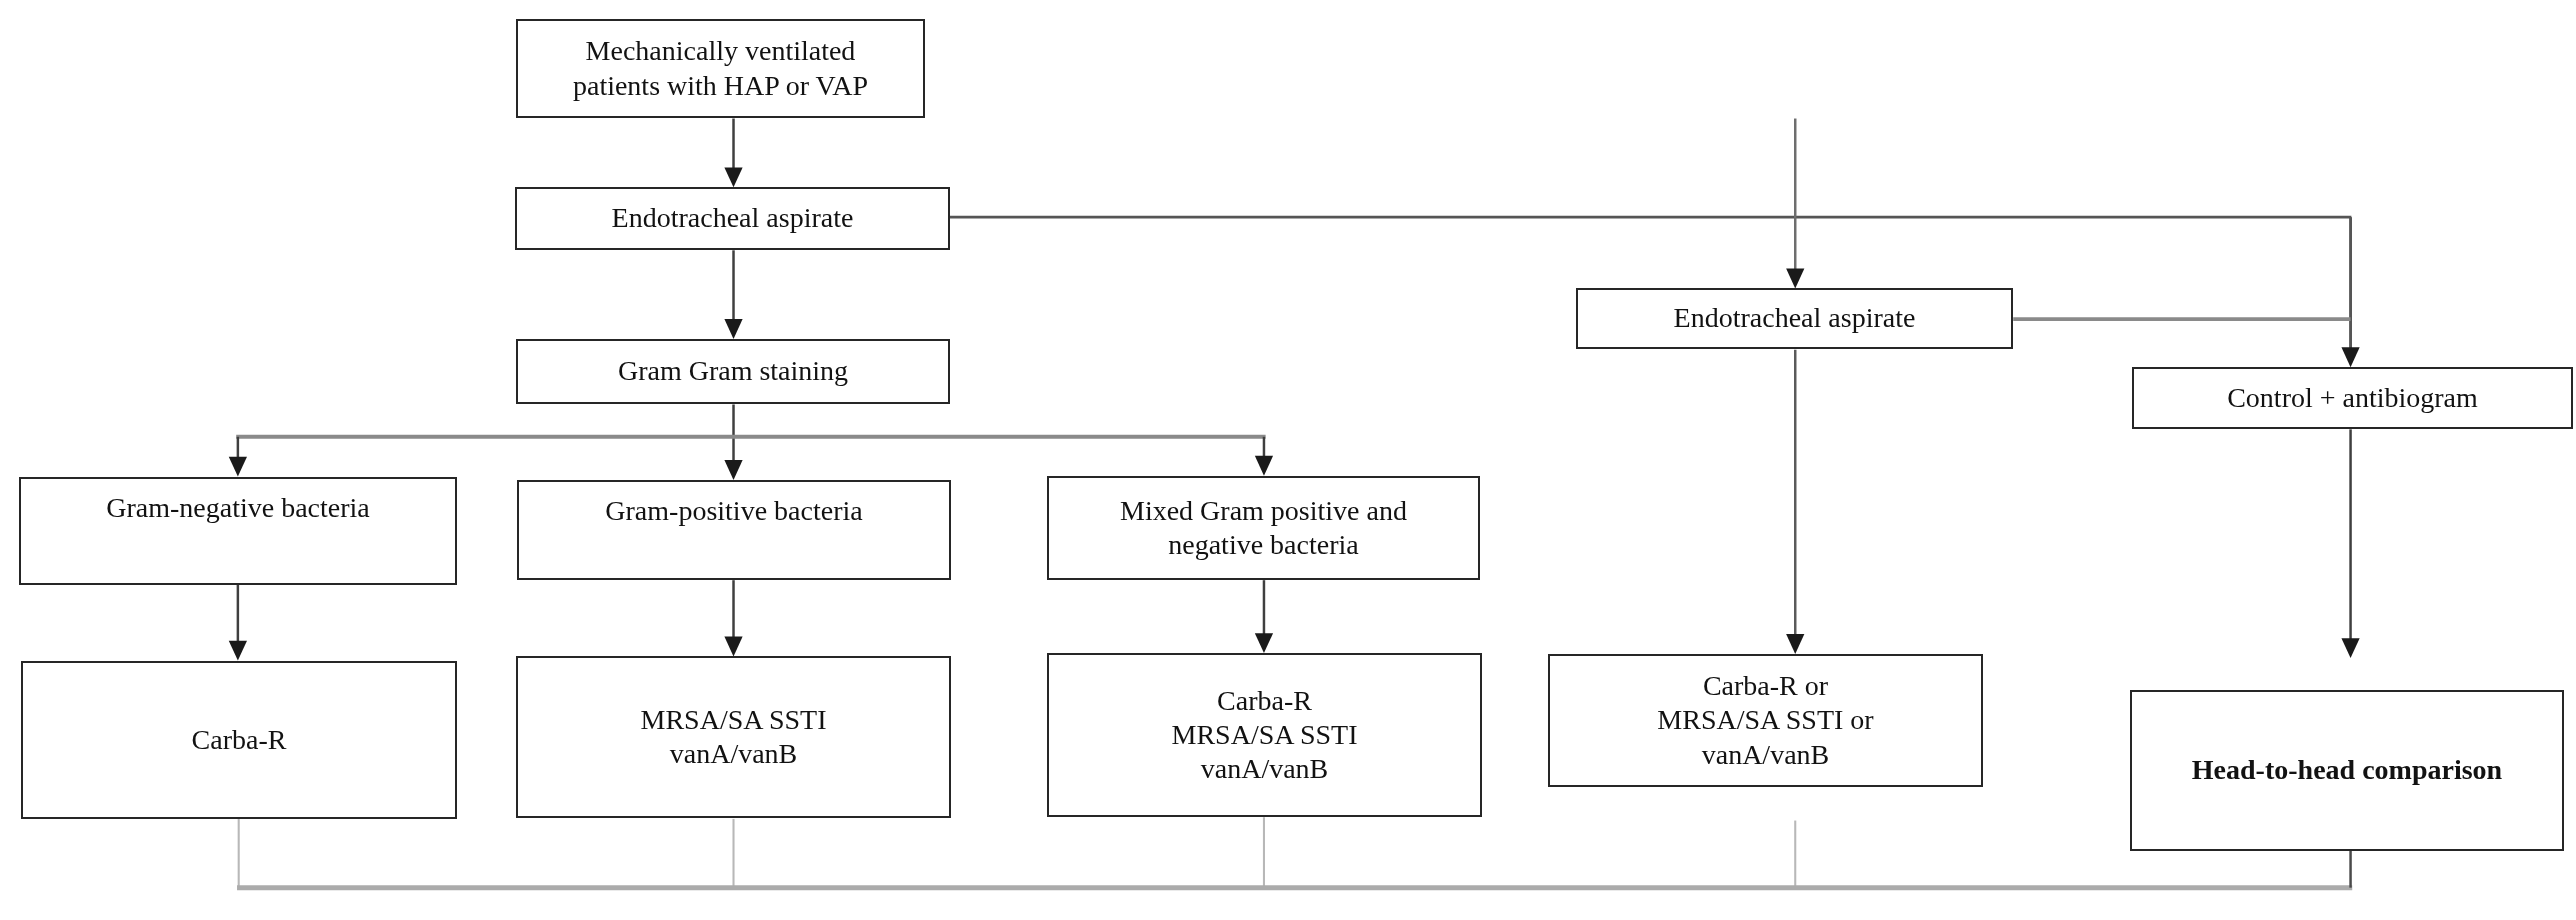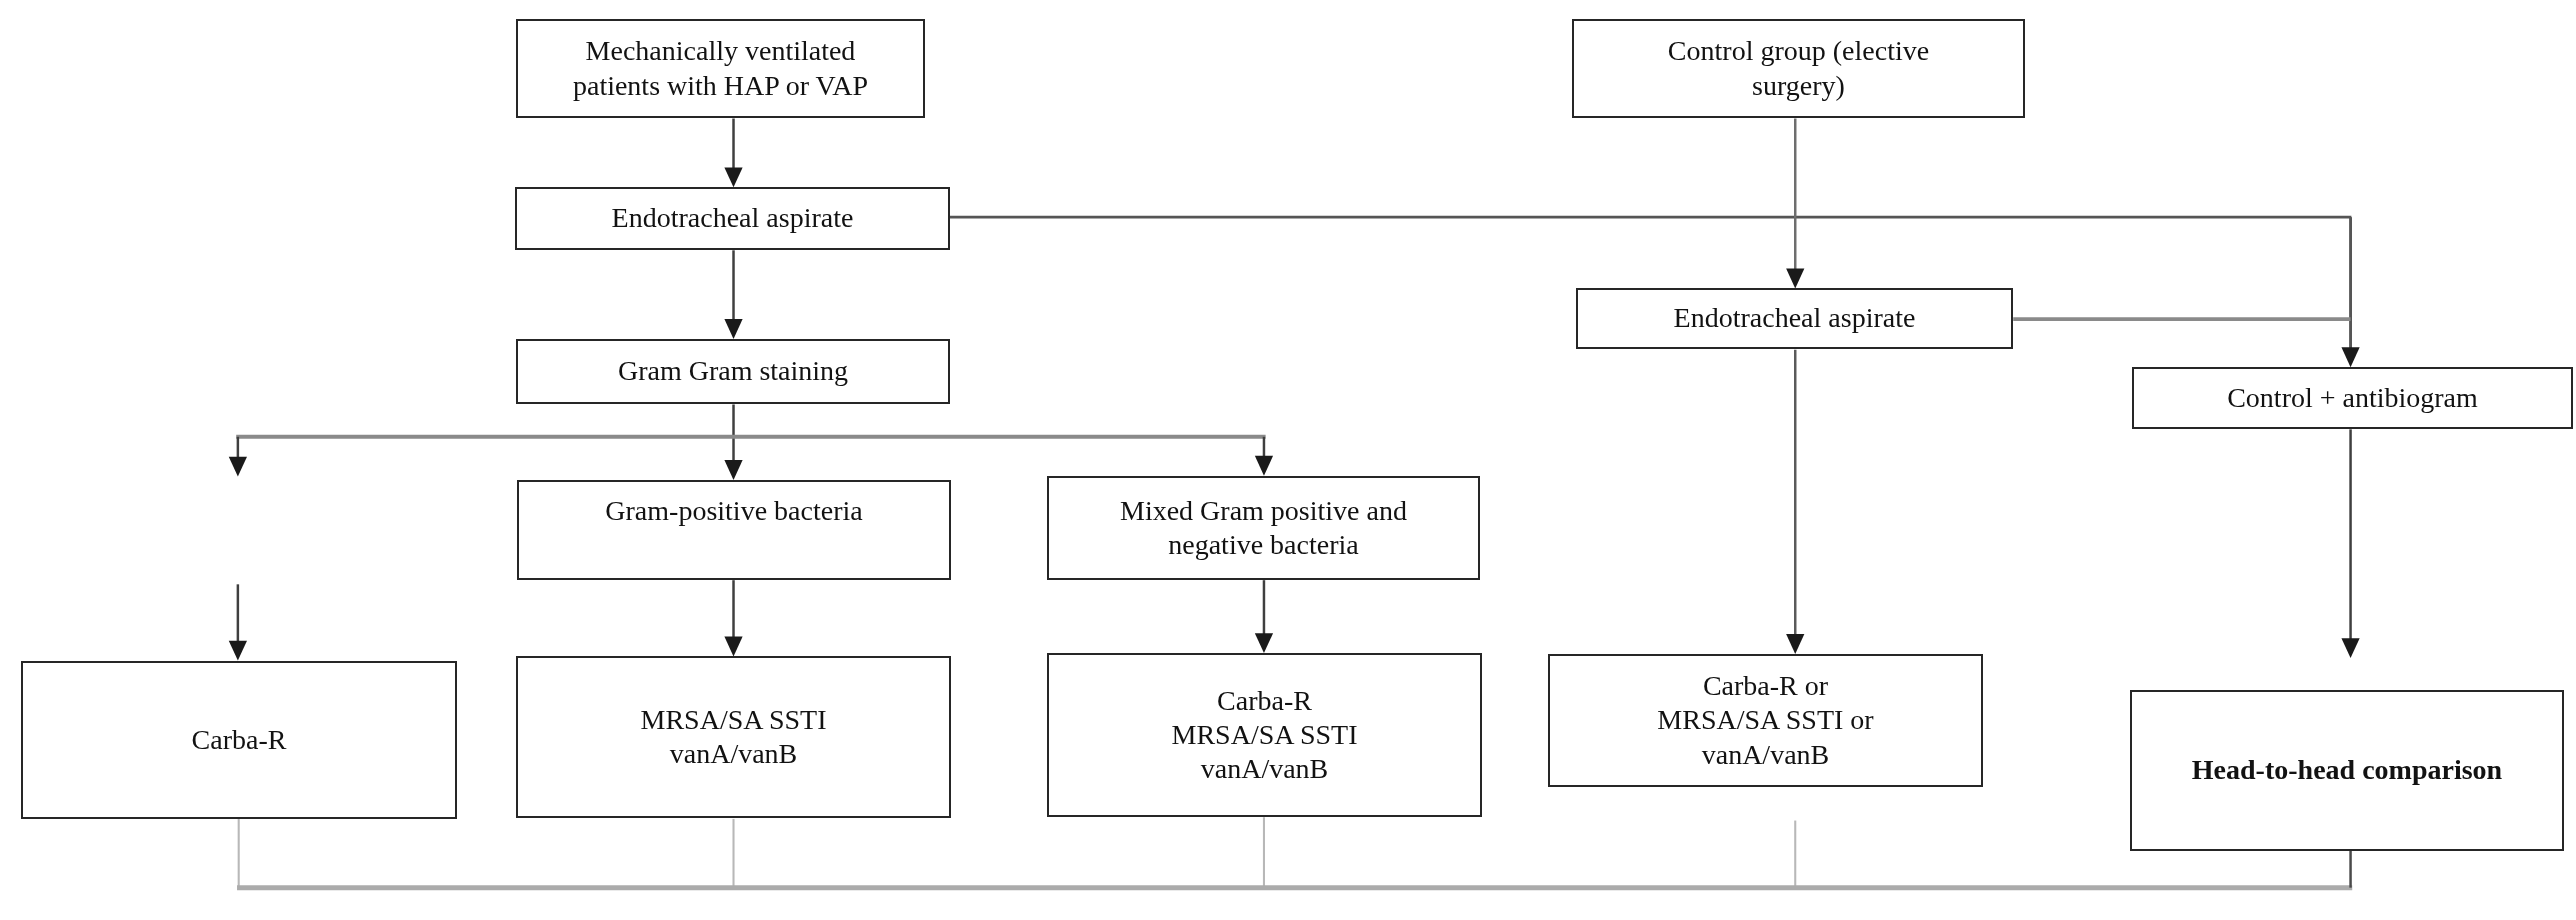--- a/index.html
+++ b/index.html
@@ -85,31 +85,30 @@
     <line x1="1525" y1="986" x2="1525" y2="1071" stroke="#b8b8b8" stroke-width="2.5"></line>
     <line x1="2166" y1="990" x2="2166" y2="1071" stroke="#b8b8b8" stroke-width="2.5"></line>
     <line x1="286" y1="1071" x2="2838" y2="1071" stroke="#ababab" stroke-width="6"></line>
     <line x1="2836" y1="1071" x2="2836" y2="1012" stroke="#4a4a4a" stroke-width="3"></line>
     <polygon points="2825,1014 2847,1014 2836,990" fill="#1a1a1a"></polygon>
   </svg>
 
   <div class="node" style="left:516px; top:19px; width:409px; height:99px">Mechanically ventilated
 patients with HAP or VAP</div>
 
-  <div class="node" style="left:1572px; top:19px; width:453px; height:99px">Control group (elective
-surgery)</div>
 
   <div class="node" style="left:515px; top:187px; width:435px; height:63px">Endotracheal aspirate</div>
 
   <div class="node" style="left:1576px; top:288px; width:437px; height:61px">Endotracheal aspirate</div>
 
   <div class="node" style="left:516px; top:339px; width:434px; height:65px">Gram Gram staining</div>
 
   <div class="node" style="left:2132px; top:367px; width:441px; height:62px">Control + antibiogram</div>
 
+  <div class="node top-align" style="left:19px; top:477px; width:438px; height:108px">Gram-negative bacteria</div>
 
   <div class="node top-align" style="left:517px; top:480px; width:434px; height:100px">Gram-positive bacteria</div>
 
   <div class="node" style="left:1047px; top:476px; width:433px; height:104px">Mixed Gram positive and
 negative bacteria</div>
 
   <div class="node" style="left:21px; top:661px; width:436px; height:158px">Carba-R</div>
 
   <div class="node" style="left:516px; top:656px; width:435px; height:162px">MRSA/SA SSTI
 vanA/vanB</div>

